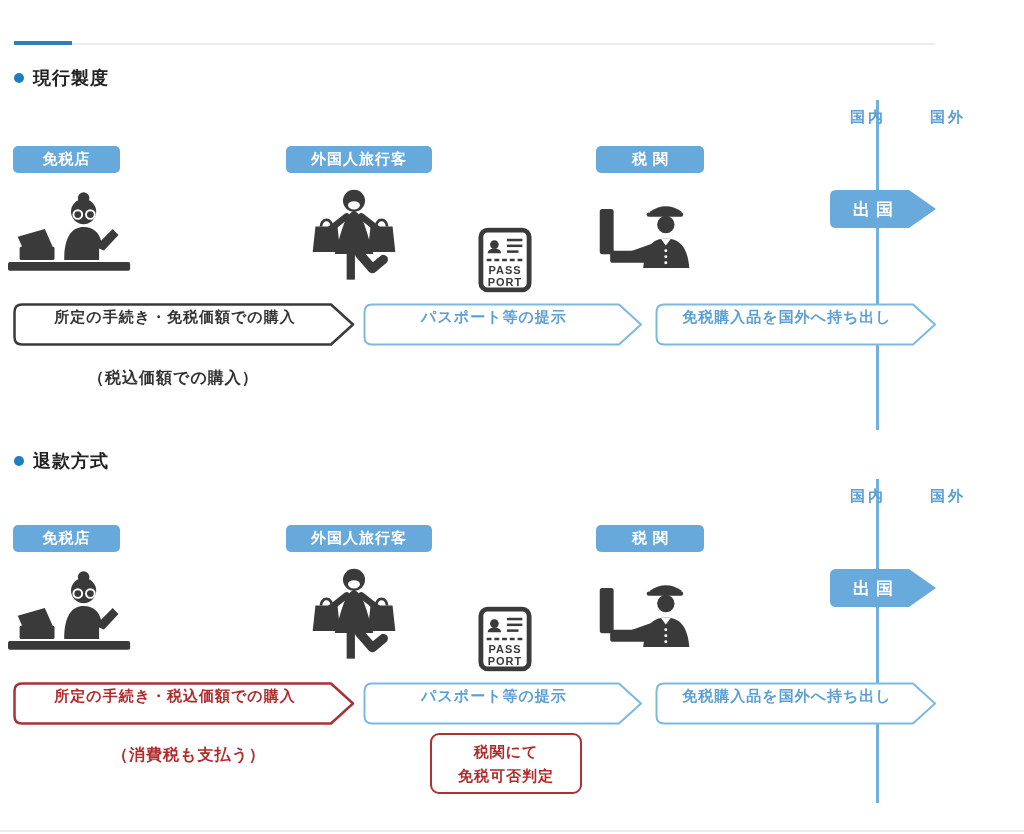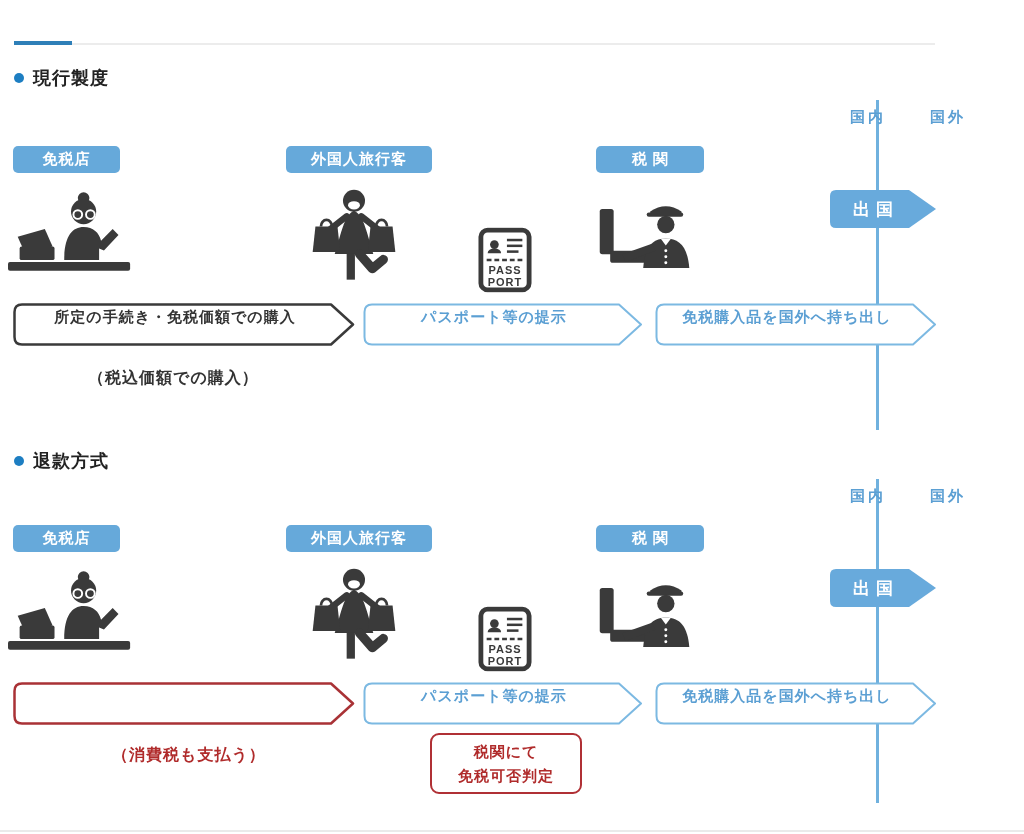--- a/index.html
+++ b/index.html
@@ -206,20 +206,21 @@
     <svg width="107" height="38" viewBox="0 0 107 38">
         <use href="#sym-depart"></use>
       </svg>
     <span class="lbl">出国</span>
   </div>
 
   <div class="step red" style="left:13px;top:682px;width:342px;">
     <svg width="342" height="43" viewBox="0 0 342 43">
         <path d="M9,1.5 H318 L340,21.5 L318,41.5 H9 Q1.5,41.5 1.5,34 V9 Q1.5,1.5 9,1.5 Z" fill="#fff" stroke="#a93236" stroke-width="2.5" stroke-linejoin="round"></path>
       </svg>
+    <span class="lbl">所定の手続き・税込価額での購入</span>
   </div>
   <div class="step blue" style="left:363px;top:682px;width:280px;">
     <svg width="280" height="43" viewBox="0 0 280 43">
         <path d="M9,1.5 H256 L278,21.5 L256,41.5 H9 Q1.5,41.5 1.5,34 V9 Q1.5,1.5 9,1.5 Z" fill="#fff" stroke="#7cb9e2" stroke-width="2" stroke-linejoin="round"></path>
       </svg>
     <span class="lbl">パスポート等の提示</span>
   </div>
   <div class="step blue" style="left:655px;top:682px;width:282px;">
     <svg width="282" height="43" viewBox="0 0 282 43">
         <path d="M9,1.5 H258 L280,21.5 L258,41.5 H9 Q1.5,41.5 1.5,34 V9 Q1.5,1.5 9,1.5 Z" fill="#fff" stroke="#7cb9e2" stroke-width="2" stroke-linejoin="round"></path>

